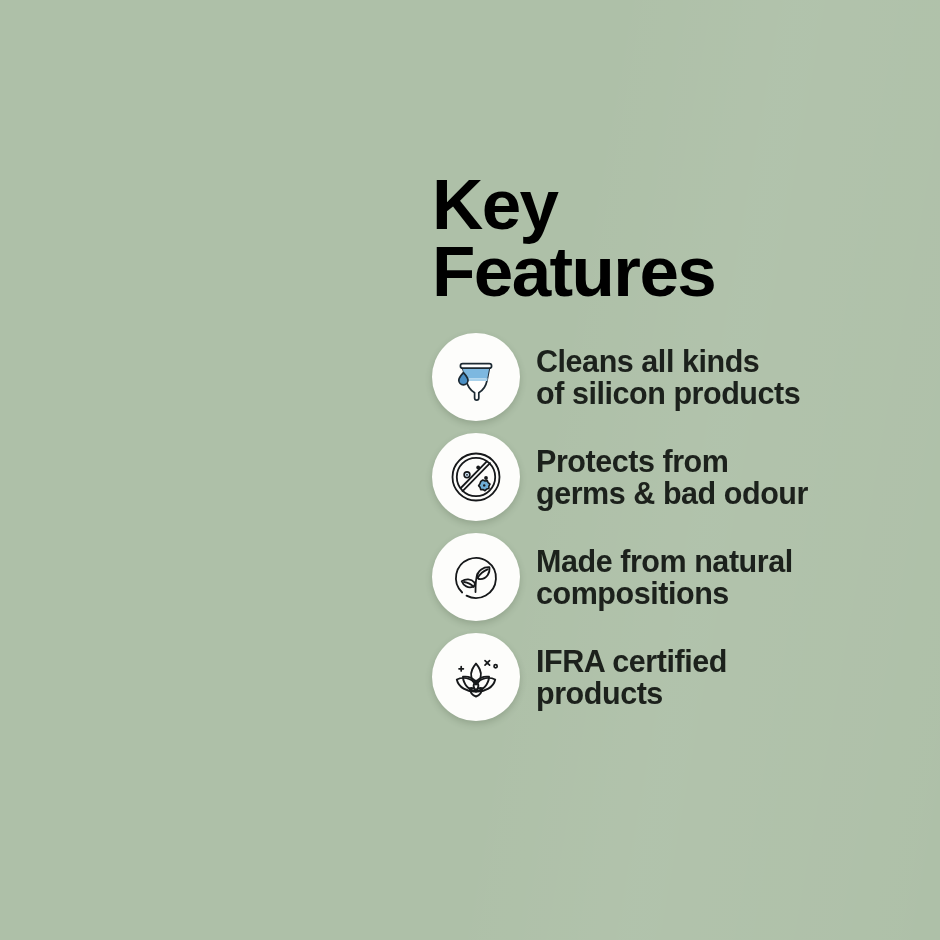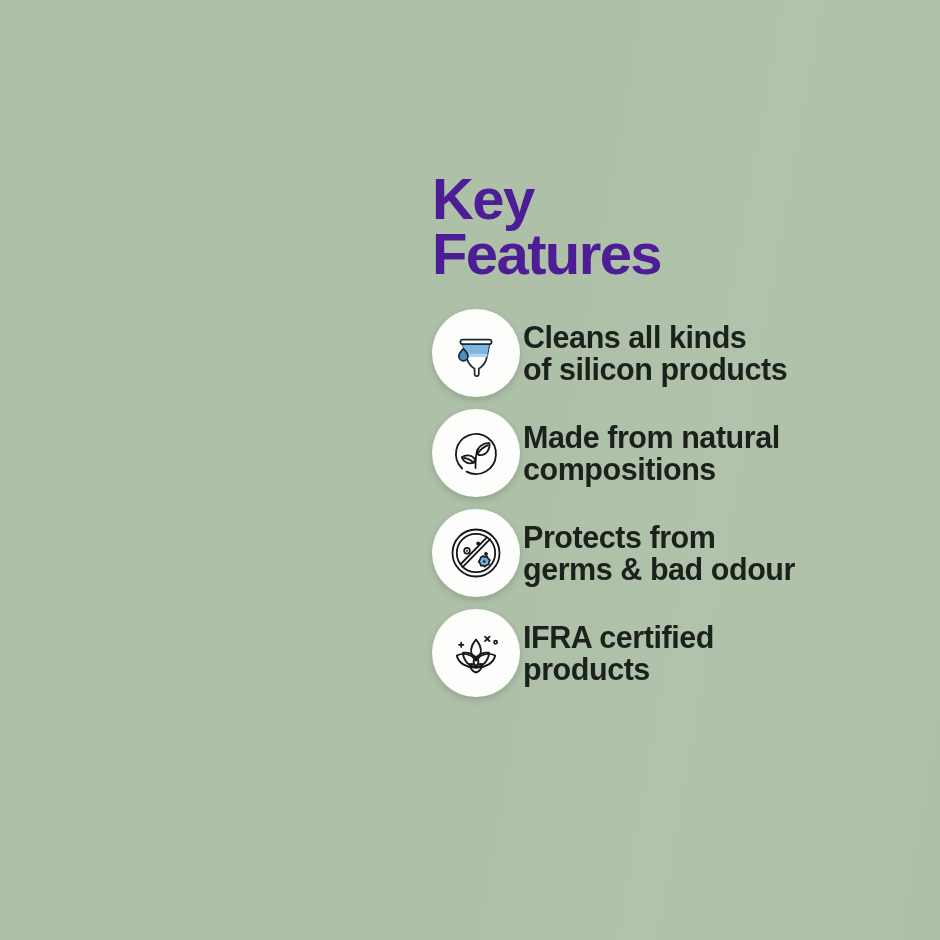--- a/index.html
+++ b/index.html
@@ -39,38 +39,38 @@
     position: absolute;
     left: 432px;
     top: 172px;
     width: 470px;
   }
 
   
   #title {
     font-family: "Liberation Sans", sans-serif;
     font-weight: 700;
-    font-size: 58px;
+    font-size: 71px;
     line-height: 0.94;
     letter-spacing: -1.6px;
-    color: #4c1d95;
+    color: #000000;
     margin: 0 0 28px 0;
     white-space: pre-line;
   }
 
   
   #features {
     display: flex;
     flex-direction: column;
     gap: 12px;
   }
   .feature-row {
     display: flex;
     align-items: center;
-    gap: 3px;
+    gap: 16px;
     height: 88px;
   }
   .icon-badge {
     flex: 0 0 auto;
     width: 88px;
     height: 88px;
     border-radius: 50%;
     background: #fdfdfb;
     box-shadow: 0 3px 7px rgba(40,55,35,0.20);
     display: flex;
@@ -119,41 +119,20 @@
             </svg>
           </span>
         </div>
         <div class="feature-text">Cleans all kinds
 of silicon products</div>
       </div>
 
       <div class="feature-row">
         <div class="icon-badge">
           <span>
-            <svg width="56" height="56" viewBox="0 0 56 56" fill="none" stroke="#16181a" stroke-width="1.8" stroke-linecap="round" stroke-linejoin="round">
-
-              <path d="M14.2 43.5 A20 20 0 1 1 18.5 46.6"></path>
-
-              <path d="M27.5 43 C27.5 34 27.7 29 29.5 24.5"></path>
-
-              <path d="M29.2 27.5 c0.6 -6.2 6.2 -9.6 12.2 -9.3 c0.8 5.6 -2.5 11.6 -9.2 12 c-1.6 0.1 -2.6 -0.6 -3.0 -2.7 Z"></path>
-              <path d="M39.6 20.4 c-4.2 1.8 -7.6 4.6 -9.9 8.3"></path>
-
-              <path d="M26.6 33.6 c-3.6 -4.0 -9.0 -3.9 -12.9 -1.4 c1.6 4.4 6.7 7.6 11.6 5.4 c1.3 -0.6 1.8 -1.9 1.3 -4.0 Z"></path>
-              <path d="M16.0 33.0 c3.6 0.5 7.1 2.1 9.6 4.8"></path>
-            </svg>
-          </span>
-        </div>
-        <div class="feature-text">Made from natural
-compositions</div>
-      </div>
-
-      <div class="feature-row">
-        <div class="icon-badge">
-          <span>
             <svg width="58" height="58" viewBox="0 0 58 58" fill="none">
               <g stroke="#16181a" stroke-width="1.8" stroke-linecap="round" stroke-linejoin="round">
                 <circle cx="29" cy="29" r="23.5"></circle>
                 <circle cx="29" cy="29" r="19.2"></circle>
 
                 <path d="M15.6 43.2 L43.0 15.2"></path>
                 <path d="M13.8 40.0 L39.6 13.6"></path>
               </g>
 
               <circle cx="20.0" cy="26.8" r="2.9" fill="#cfe4f4" stroke="#16181a" stroke-width="1.6"></circle>
@@ -166,20 +145,41 @@
             </svg>
           </span>
         </div>
         <div class="feature-text">Protects from
 germs &amp; bad odour</div>
       </div>
 
       <div class="feature-row">
         <div class="icon-badge">
           <span>
+            <svg width="56" height="56" viewBox="0 0 56 56" fill="none" stroke="#16181a" stroke-width="1.8" stroke-linecap="round" stroke-linejoin="round">
+
+              <path d="M14.2 43.5 A20 20 0 1 1 18.5 46.6"></path>
+
+              <path d="M27.5 43 C27.5 34 27.7 29 29.5 24.5"></path>
+
+              <path d="M29.2 27.5 c0.6 -6.2 6.2 -9.6 12.2 -9.3 c0.8 5.6 -2.5 11.6 -9.2 12 c-1.6 0.1 -2.6 -0.6 -3.0 -2.7 Z"></path>
+              <path d="M39.6 20.4 c-4.2 1.8 -7.6 4.6 -9.9 8.3"></path>
+
+              <path d="M26.6 33.6 c-3.6 -4.0 -9.0 -3.9 -12.9 -1.4 c1.6 4.4 6.7 7.6 11.6 5.4 c1.3 -0.6 1.8 -1.9 1.3 -4.0 Z"></path>
+              <path d="M16.0 33.0 c3.6 0.5 7.1 2.1 9.6 4.8"></path>
+            </svg>
+          </span>
+        </div>
+        <div class="feature-text">Made from natural
+compositions</div>
+      </div>
+
+      <div class="feature-row">
+        <div class="icon-badge">
+          <span>
             <svg width="58" height="58" viewBox="0 0 58 58" fill="none" stroke="#16181a" stroke-width="1.9" stroke-linecap="round" stroke-linejoin="round">
 
               <path d="M29 43.5 C20 44 11.5 39.5 9.8 31.5 c5.5 -2.4 12.3 -1.6 17.0 2.3"></path>
 
               <path d="M29 43.5 C38 44 46.5 39.5 48.2 31.5 c-5.5 -2.4 -12.3 -1.6 -17.0 2.3"></path>
 
               <path d="M29 43.3 C21.5 42.0 16.2 36.0 16.0 28.8 c5.6 -0.9 11.4 1.8 13.9 6.6"></path>
 
               <path d="M29 43.3 C36.5 42.0 41.8 36.0 42.0 28.8 c-5.6 -0.9 -11.4 1.8 -13.9 6.6"></path>
 

